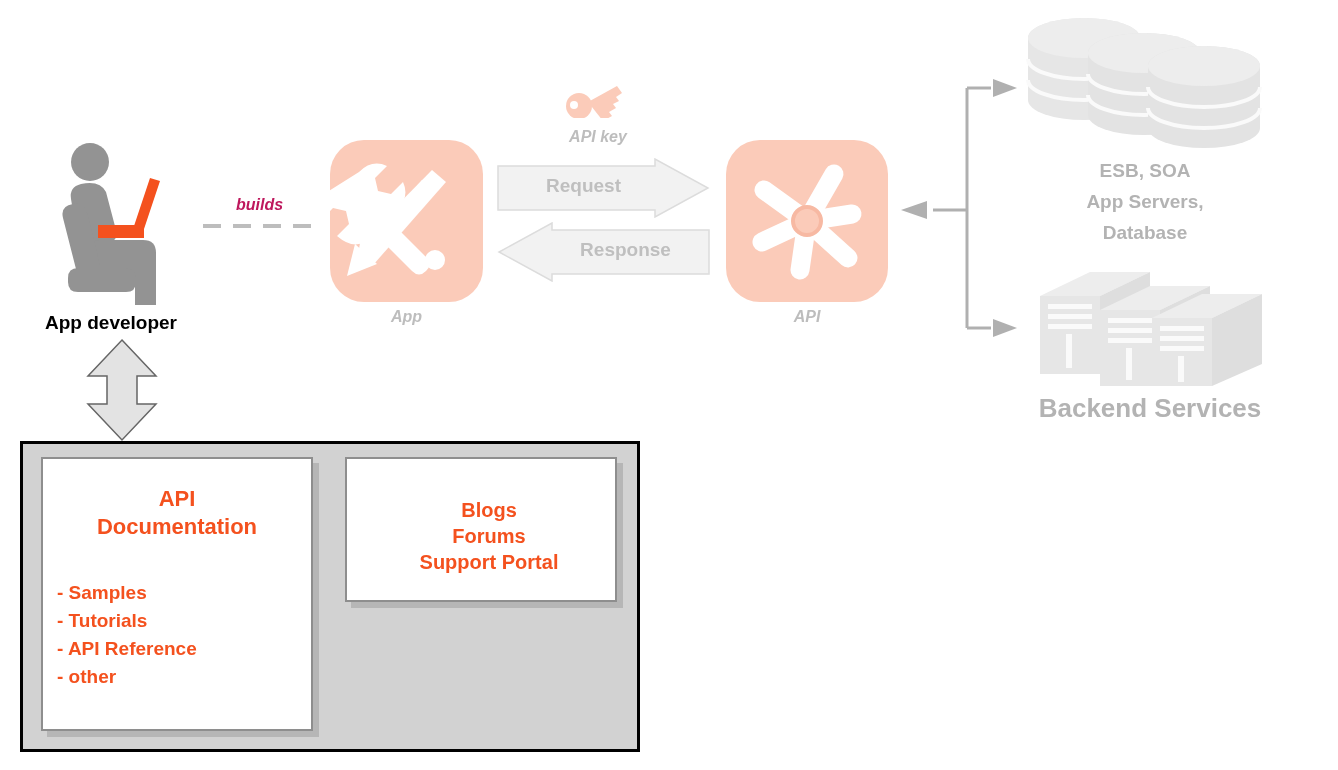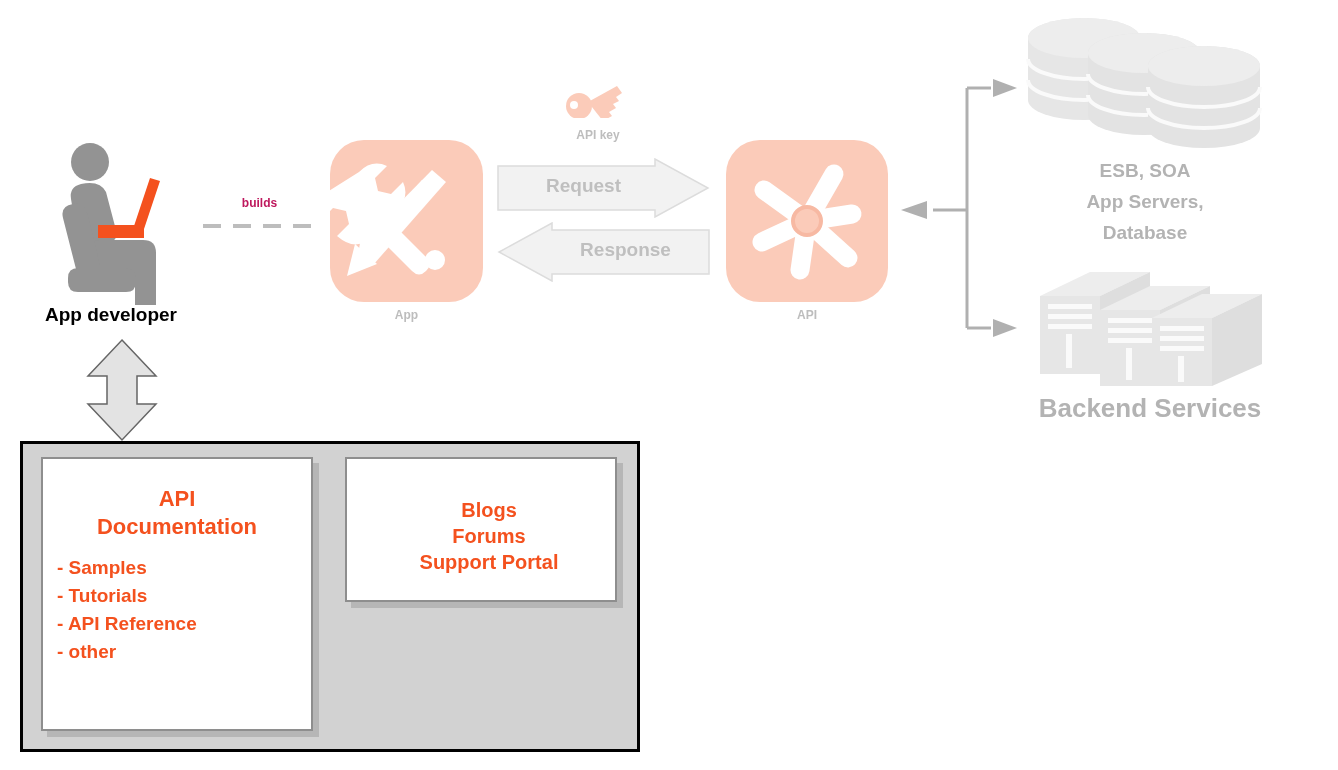--- a/index.html
+++ b/index.html
@@ -25,22 +25,23 @@
     color: #b3b3b3;
     font-weight: bold;
     font-size: 19px;
     line-height: 31px;
     text-align: center;
     white-space: pre-line;
   }
   .lbl-gray-md {
     color: #bdbdbd;
     font-weight: bold;
-    font-size: 12px;
-    text-align: center;
+    font-size: 16px;
+    text-align: center;
+    font-style: italic;
   }
   .lbl-black {
     color: #000000;
     font-weight: bold;
     font-size: 19px;
     text-align: center;
   }
   .lbl-orange {
     color: #f4511e;
     font-weight: bold;
@@ -76,21 +77,21 @@
     box-shadow: 6px 6px 0 0 rgba(0,0,0,0.13);
   }
   #doc-card-title {
     font-size: 22px;
     line-height: 28px;
     text-align: center;
     white-space: pre-line;
     margin-top: 26px;
   }
   #doc-card-list {
-    margin: 13px 0 0 14px;
+    margin: 38px 0 0 14px;
     font-size: 19px;
     line-height: 28px;
   }
   #doc-card-list div { white-space: pre; }
   #blogs-card-title {
     font-size: 20px;
     line-height: 26px;
     text-align: center;
     white-space: pre-line;
     margin-top: 38px;
@@ -119,21 +120,21 @@
         <path d="M23 128 h48 q10 0 10 10 v4 q0 10 -10 10 h-48 q-10 0 -10 -10 v-4 q0 -10 10 -10 z"></path>
       </g>
 
       <g fill="#f4511e">
         <path d="M95 38 l10 3 l-16 48 l-10 -3 z"></path>
         <path d="M43 85 h46 v13 h-46 z"></path>
       </g>
     </svg>
   </div>
 
-  <div class="abs lbl-black" style="left:0px; top:304px; width:222px;">App developer</div>
+  <div class="abs lbl-black" style="left:0px; top:312px; width:222px;">App developer</div>
 
   <div class="abs lbl-gray-md" style="left:207px; top:196px; width:105px; color:#be185d;">builds</div>
   <div class="abs" style="left:203px; top:224px; width:115px; height:4px;
               background:repeating-linear-gradient(to right,#bdbdbd 0 18px, rgba(0,0,0,0) 18px 30px);"></div>
 
   <div class="abs tile" style="left:330px; top:140px; width:153px; height:162px;">
     <svg width="153" height="162" viewBox="0 0 153 162" aria-hidden="true">
       <g fill="#ffffff">
 
         <path d="M27 32 q13 -13 28 -6 l-12 12 l3 13 l13 3 l12 -12 q7 15 -6 28

